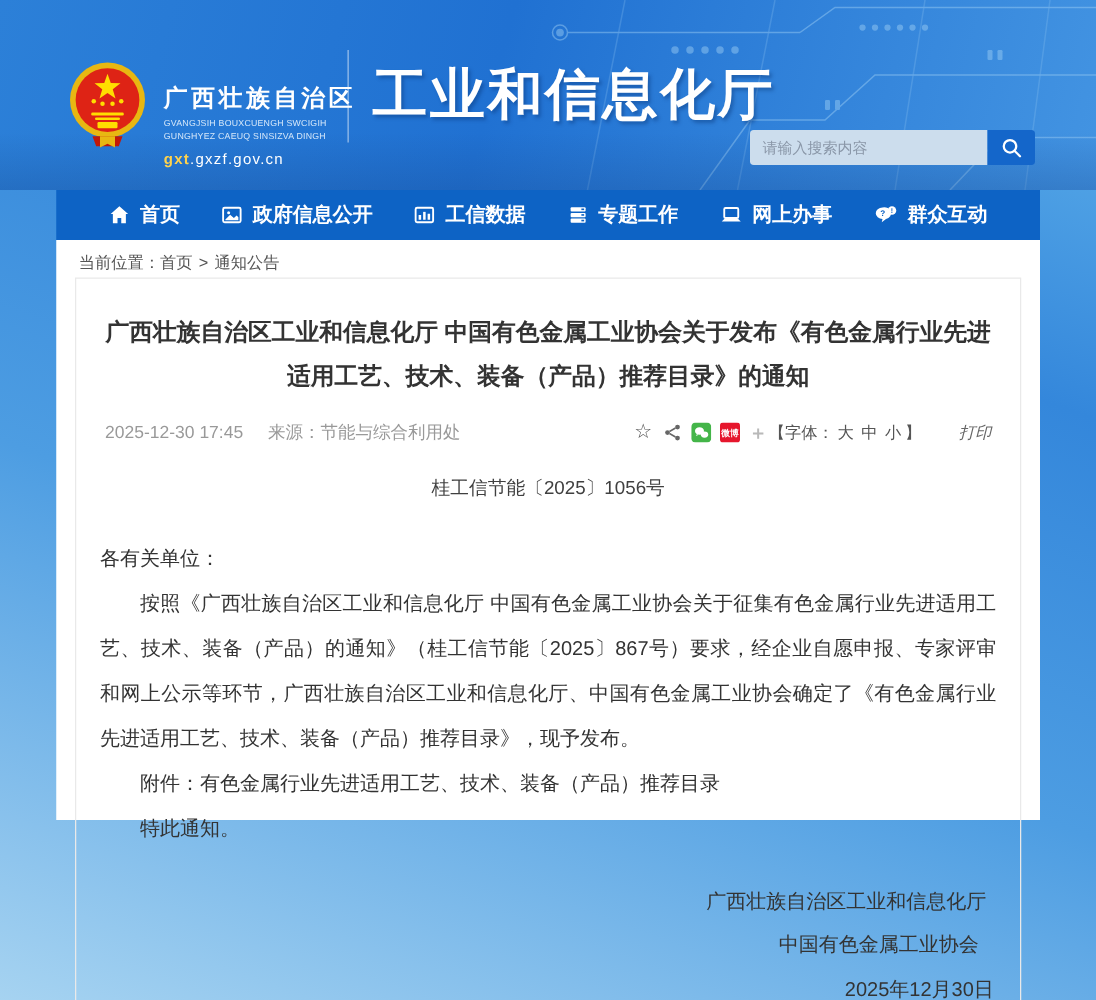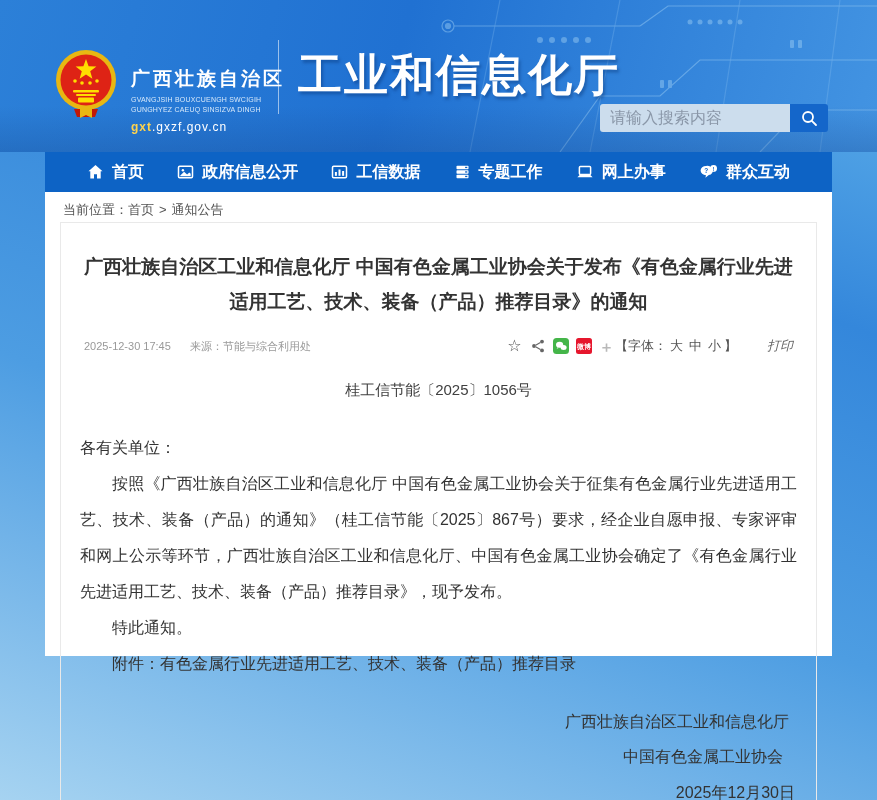--- a/index.html
+++ b/index.html
@@ -24,21 +24,21 @@
   .site-url .hl { color:#ffd34d; font-weight:bold; }
 
   .v-divider { position:absolute; left:278px; top:40px; width:1px; height:74px;
     background:rgba(255,255,255,.55); z-index:2; }
 
   .dept-title { position:absolute; left:298px; top:46px; font-size:44px; font-weight:bold;
     color:#fff; letter-spacing:2px; text-shadow:2px 3px 3px rgba(0,40,100,.35); z-index:2; white-space:nowrap; }
 
   .search-bar { position:absolute; right:49px; top:104px; display:flex; height:28px; z-index:3; }
   .search-input { width:190px; height:28px; border:0; background:#ccdded; border-radius:3px 0 0 3px;
-    padding:0 10px; font-size:16px; color:#334; outline:none; }
+    padding:0 10px; font-size:12px; color:#334; outline:none; }
   .search-input::placeholder { color:#8a97a8; }
   .search-btn { width:38px; height:28px; border:0; background:#1466ca; border-radius:0 3px 3px 0;
     display:flex; align-items:center; justify-content:center; cursor:pointer; }
 
   
   .nav { margin:0 45px; height:40px; background:#0d63c5; display:flex; align-items:center;
     justify-content:space-between; padding:0 42px; }
   .nav-item { display:flex; align-items:center; color:#fff; font-size:16px; font-weight:bold;
     cursor:pointer; white-space:nowrap; }
   .nav-item svg { margin-right:8px; flex:none; }
@@ -48,21 +48,21 @@
   .breadcrumb { height:30px; padding:9px 3px 0; font-size:13px; color:#555; }
   .breadcrumb a { color:#555; text-decoration:none; cursor:pointer; }
   .crumb-sep { margin:0 5px; }
 
   .article-box { border:1px solid #e9e9e9; padding:0 19px; height:600px; overflow:hidden; }
   .article-title { margin:26px 4px 0; font-size:19px; line-height:1.85; font-weight:bold;
     color:#333; text-align:center; }
 
   .meta-row { margin-top:18px; display:flex; justify-content:space-between; align-items:center;
     padding:0 4px; }
-  .meta-left { font-size:11px; color:#999; }
+  .meta-left { font-size:14px; color:#999; }
   .meta-left .src { margin-left:16px; }
   .meta-right { display:flex; align-items:center; font-size:13px; color:#555; }
   .share-ic { display:inline-flex; align-items:center; justify-content:center; width:17px; height:17px;
     margin-left:6px; cursor:pointer; }
   .star-glyph { font-size:16px; color:#555; line-height:1; }
   .plus-glyph { font-size:15px; color:#b9b9b9; font-weight:bold; line-height:1; }
   .font-ctl { color:#555; }
   .font-size-btn { margin:0 3px; cursor:pointer; }
   .print-btn { margin-left:30px; color:#666; cursor:pointer;font-style:italic; }
 
@@ -251,22 +251,22 @@
         </span>
         <span class="print-btn">打印</span>
       </div>
     </div>
 
     <div class="doc-number">桂工信节能〔2025〕1056号</div>
 
     <div class="body-text">
       <p class="salutation">各有关单位：</p>
       <p class="para">按照《广西壮族自治区工业和信息化厅 中国有色金属工业协会关于征集有色金属行业先进适用工艺、技术、装备（产品）的通知》（桂工信节能〔2025〕867号）要求，经企业自愿申报、专家评审和网上公示等环节，广西壮族自治区工业和信息化厅、中国有色金属工业协会确定了《有色金属行业先进适用工艺、技术、装备（产品）推荐目录》，现予发布。</p>
+      <p class="indent">附件：有色金属行业先进适用工艺、技术、装备（产品）推荐目录</p>
       <p class="indent">特此通知。</p>
-      <p class="indent">附件：有色金属行业先进适用工艺、技术、装备（产品）推荐目录</p>
     </div>
 
     <div class="signature">
       <div class="sig-1">广西壮族自治区工业和信息化厅</div>
       <div class="sig-2">中国有色金属工业协会</div>
       <div class="sig-date">2025年12月30日</div>
     </div>
   </div>
 </div>
 

